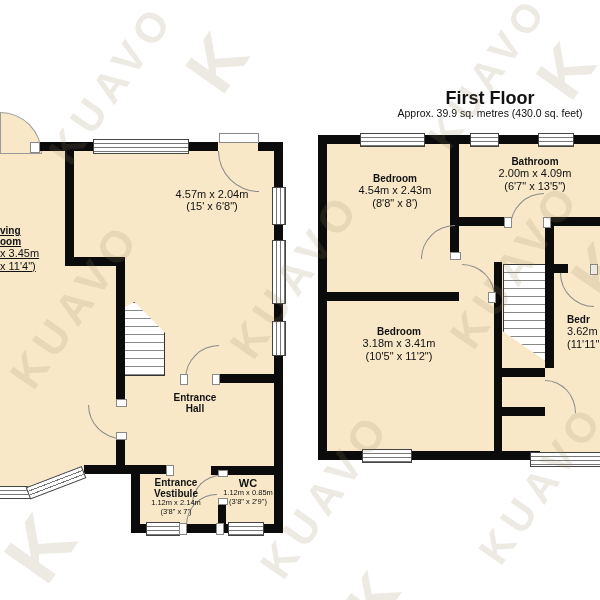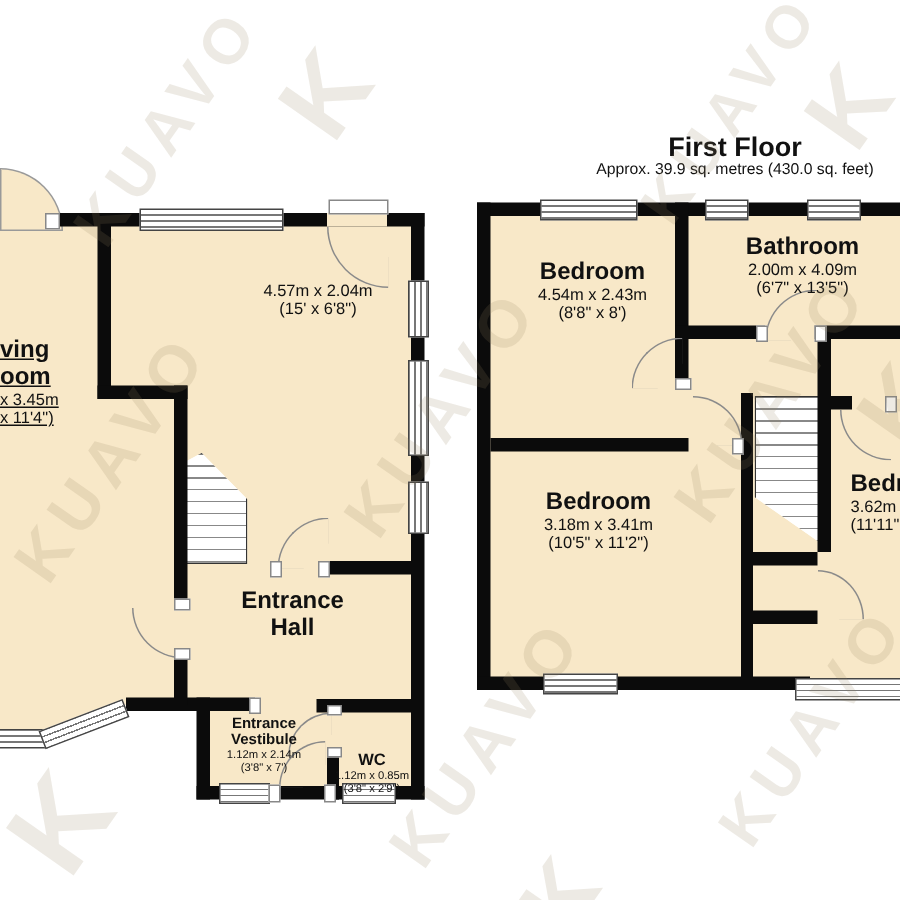--- a/index.html
+++ b/index.html
@@ -15,21 +15,21 @@
   .arc{border:0 solid #8a8a8a;z-index:21;}
   .arc-tl{border-top-left-radius:100% 100%;border-left-width:1px;border-top-width:1px;}
   .arc-tr{border-top-right-radius:100% 100%;border-right-width:1px;border-top-width:1px;}
   .arc-bl{border-bottom-left-radius:100% 100%;border-left-width:1px;border-bottom-width:1px;}
   .fan{background:#F8E8C8;border:1px solid #999;border-radius:0 100% 0 0;z-index:12;}
   .jamb{background:#fff;border:1px solid #888;z-index:23;}
   .stairs{background:#fff repeating-linear-gradient(to bottom,#fff 0 7px,#888 7px 8px);
           border:1px solid #333;z-index:15;}
   .label{z-index:30;text-align:center;line-height:1.12;}
   .label.left{text-align:left;}
-  .rname{font-weight:bold;font-size:16px;}
+  .rname{font-weight:bold;font-size:10px;}
   .rdim{font-size:11px;}
   .rname-sm{font-weight:bold;font-size:10px;}
   .rdim-sm{font-size:7.5px;}
   .ftitle{font-size:18px;font-weight:bold;}
   .fsub{font-size:10.5px;}
   .footer{font-size:15px;}
   .wm{position:absolute;z-index:40;font-weight:bold;letter-spacing:7px;
       color:rgba(150,132,95,0.17);transform:rotate(-55deg);white-space:nowrap;}
 </style>
 </head>
@@ -111,21 +111,21 @@
     <div class="a label" style="left:135px;top:392px;width:120px;">
       <div class="rname">Entrance</div>
       <div class="rname">Hall</div>
     </div>
     <div class="a label" style="left:139px;top:477px;width:74px;">
       <div class="rname-sm">Entrance</div>
       <div class="rname-sm">Vestibule</div>
       <div class="rdim-sm">1.12m x 2.14m</div>
       <div class="rdim-sm">(3'8" x 7')</div>
     </div>
-    <div class="a label" style="left:222px;top:477px;width:52px;margin-top:24px;">
+    <div class="a label" style="left:222px;top:477px;width:52px;">
       <div class="rname-sm" style="font-size:11px;">WC</div>
       <div class="rdim-sm">1.12m x 0.85m</div>
       <div class="rdim-sm">(3'8" x 2'9")</div>
     </div>
   </div>
 
   <div class="a" style="left:0;top:0;width:600px;height:545px;">
     <div class="a floor" style="left:322px;top:139px;width:278px;height:321px;"></div>
 
     <div class="a wall" style="left:318px;top:135px;width:282px;height:9px;"></div>

